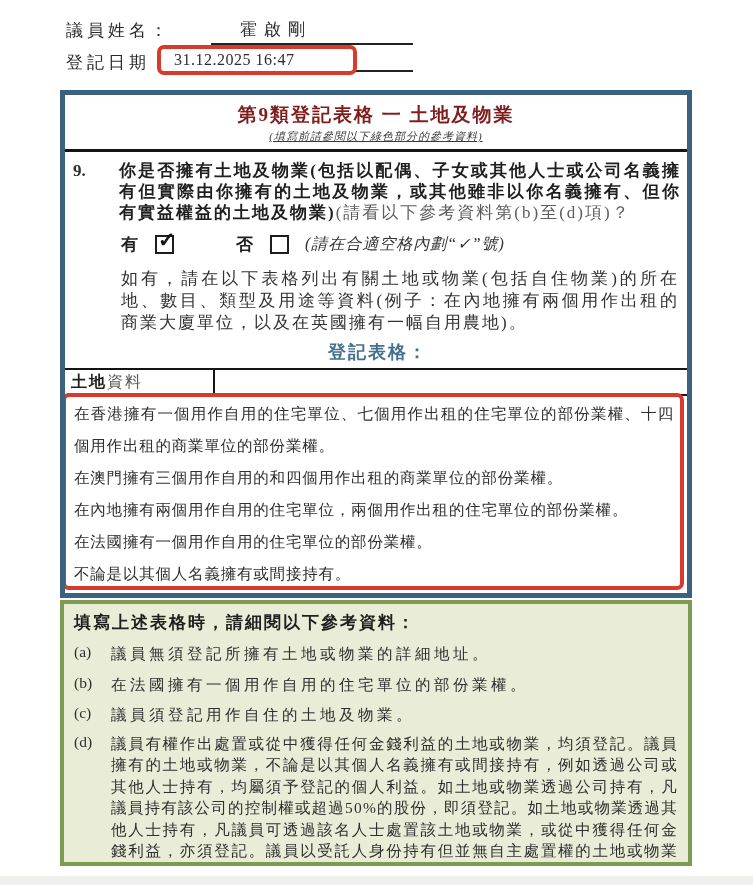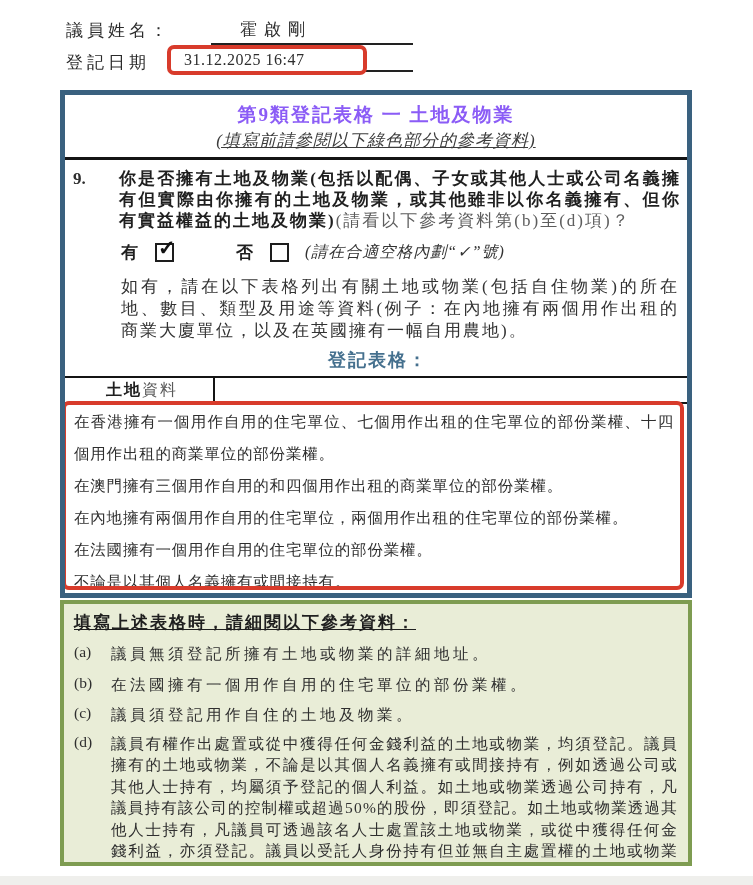--- a/index.html
+++ b/index.html
@@ -6,63 +6,63 @@
   body { background:#ffffff; font-family:"Liberation Serif","DejaVu Serif",serif; }
   .canvas { position:relative; width:753px; height:885px; background:#ffffff; color:#2e2e2e; overflow:hidden; }
 
   
   .flabel { position:absolute; font-size:17px; letter-spacing:4px; color:#2a2a2a; }
   .lbl-name { left:66px; top:19px; }
   .lbl-date { left:66px; top:51px;text-align:right; }
   .name-value { position:absolute; left:240px; top:18px; font-size:17px; letter-spacing:7px; }
   .name-underline { position:absolute; left:211px; top:43px; width:202px; height:2px; background:#222; }
   .date-underline { position:absolute; left:352px; top:70px; width:61px; height:2px; background:#222; }
-  .date-redbox { position:absolute; left:167px; top:45px; width:200px; height:30px;
+  .date-redbox { position:absolute; left:157px; top:45px; width:200px; height:30px;
                  border:4px solid #d83b2b; border-radius:7px; background:#fff;
                  display:flex; align-items:center; padding-left:13px; font-size:16px; letter-spacing:0.5px; }
 
   
   .blue-box { position:absolute; left:60px; top:90px; width:632px; height:508px;
               border:5px solid #3a617f; background:#fff; display:flex; flex-direction:column; overflow:hidden; }
   .bb-header { padding:7px 0 5px; text-align:center; border-bottom:3px solid #141414; }
-  .bb-title { font-size:19px; font-weight:bold; letter-spacing:2px; color:#8b5cf6; }
-  .bb-sub { font-size:17px; font-style:italic; text-decoration:underline; letter-spacing:1px; color:#3c3c3c; margin-top:1px; }
+  .bb-title { font-size:19px; font-weight:bold; letter-spacing:2px; color:#7f1d1d; }
+  .bb-sub { font-size:11px; font-style:italic; text-decoration:underline; letter-spacing:1px; color:#3c3c3c; margin-top:1px; }
 
   .q-row { display:flex; margin:8px 6px 0 8px; }
   .q-num { width:46px; flex-shrink:0; font-weight:bold; font-size:17px; padding-top:1px; }
   .q-text { flex:1; font-size:17px; font-weight:bold; letter-spacing:2px; line-height:21px; text-align:justify; color:#1f1f1f; }
   .q-ref { font-weight:normal; color:#5d5d5d; }
 
   .ans-row { display:flex; align-items:center; margin:8px 0 0 56px; font-size:17px; height:26px; }
   .ans-label { font-weight:bold; letter-spacing:1px; color:#1f1f1f; }
   .cbox { width:19px; height:19px; border:2px solid #1d1d1d; margin-left:16px; position:relative; background:#fff; flex-shrink:0; }
   .cbox .tick { position:absolute; left:1px; top:-7px; font-size:21px; font-weight:bold; color:#111; line-height:1; }
   .ans-gap { width:62px; }
   .ans-note { font-style:italic; font-size:16px; margin-left:16px; letter-spacing:1px; color:#333; }
 
   .instr { margin:11px 8px 0 56px; font-size:17px; letter-spacing:2px; line-height:22px; text-align:justify; color:#333; }
 
   .reg-heading { margin:6px 0 0 4px; font-size:18px; font-weight:bold; letter-spacing:2px; color:#45708e;text-align:center; }
 
   .reg-table { flex:1; display:flex; flex-direction:column; margin-top:4px; border-top:2px solid #141414; overflow:hidden; }
-  .rt-row1 { display:flex; height:26px; border-bottom:2px solid #141414;text-align:center; }
+  .rt-row1 { display:flex; height:26px; border-bottom:2px solid #141414; }
   .rt-row2 { display:flex; flex:1; }
   .rt-head { width:150px; flex-shrink:0; border-right:2px solid #141414; font-size:16px; padding:2px 0 0 6px; letter-spacing:2px; }
   .rt-head .hb { font-weight:bold; color:#1f1f1f; }
   .rt-head .hr2 { color:#5a5a5a; }
   .rt-cell { flex:1; }
   .rt-cell2 { flex:1; position:relative; }
   .prop-box { position:absolute; left:-3px; top:-3px; right:3px; bottom:3px;
               border:4px solid #d83b2b; border-radius:7px; padding:1px 6px 0 8px; overflow:hidden; background:transparent; }
   .prop-line { font-size:15.5px; letter-spacing:0.8px; line-height:32px; text-align:justify; color:#2e2e2e; }
 
   
   .green-box { position:absolute; left:60px; top:600px; width:632px; height:266px;
                background:#e9edd7; border:4px solid #7e9c51; padding:7px 10px 4px 10px; overflow:hidden; }
-  .gb-header { font-size:17px; font-weight:bold; letter-spacing:2px; color:#1f1f1f;text-decoration:underline; }
+  .gb-header { font-size:17px; font-weight:bold; letter-spacing:2px; color:#1f1f1f; }
   .gb-item { display:flex; margin-top:9px; }
   .gb-label { width:37px; flex-shrink:0; font-size:15.5px; color:#2f2f2f; }
   .gb-text { flex:1; font-size:15.5px; line-height:21.5px; text-align:justify; color:#2f2f2f; }
   .gb-item.short .gb-text { letter-spacing:3.5px; }
   .gb-item.long .gb-text { letter-spacing:1.2px; }
   .gb-item.long { margin-top:7px; }
 
   .bottom-strip { position:absolute; left:0; bottom:0; width:100%; height:9px; background:#efefec; }
 </style>
 </head>

